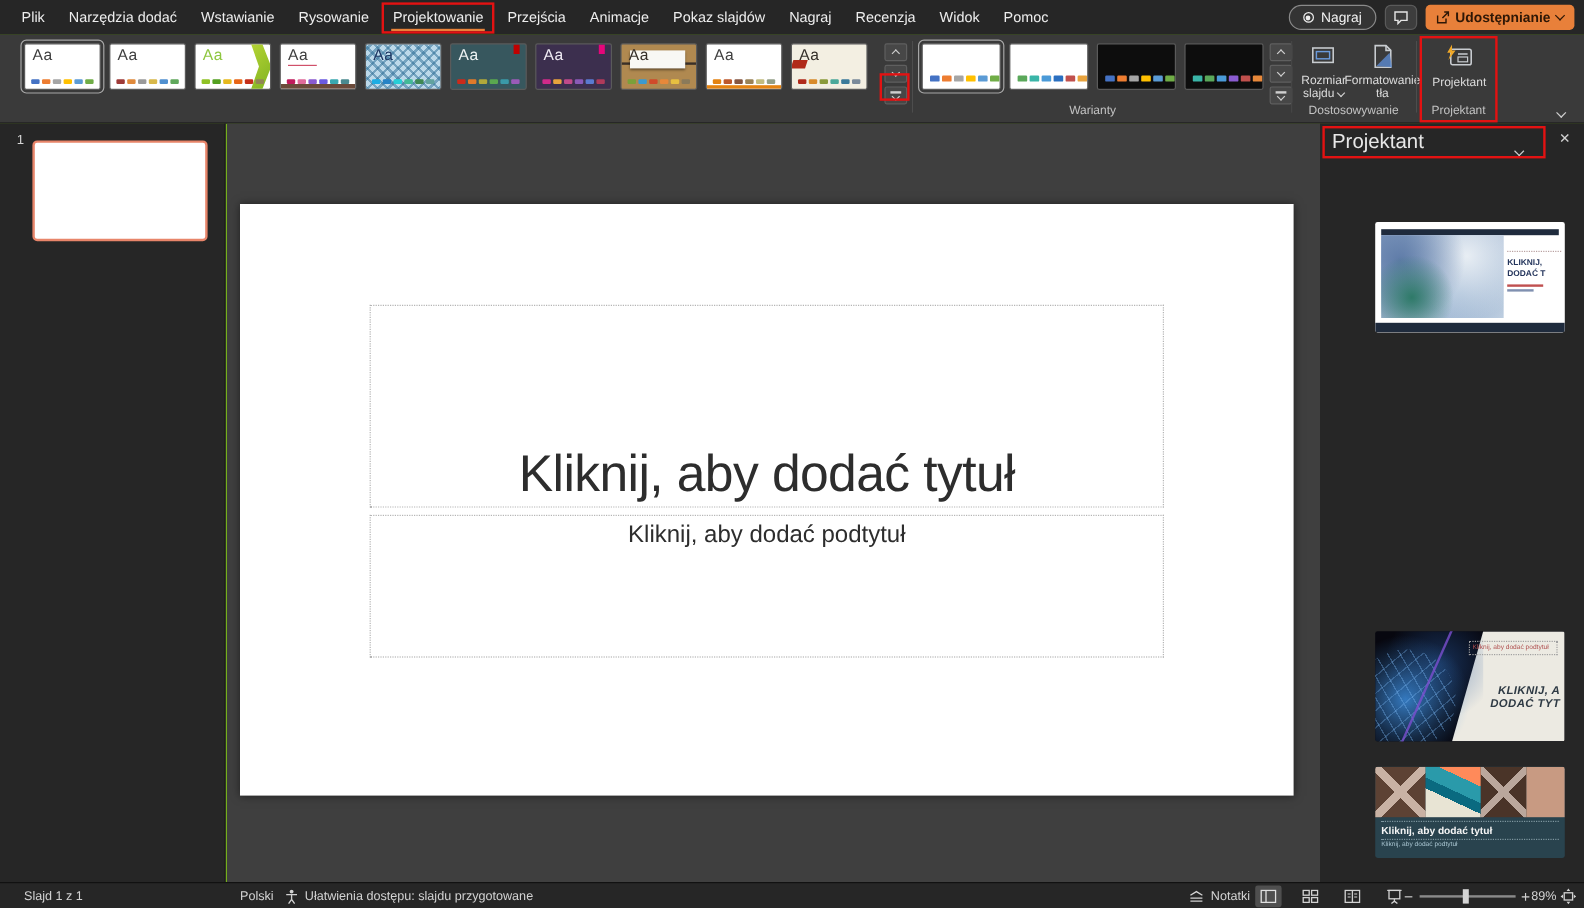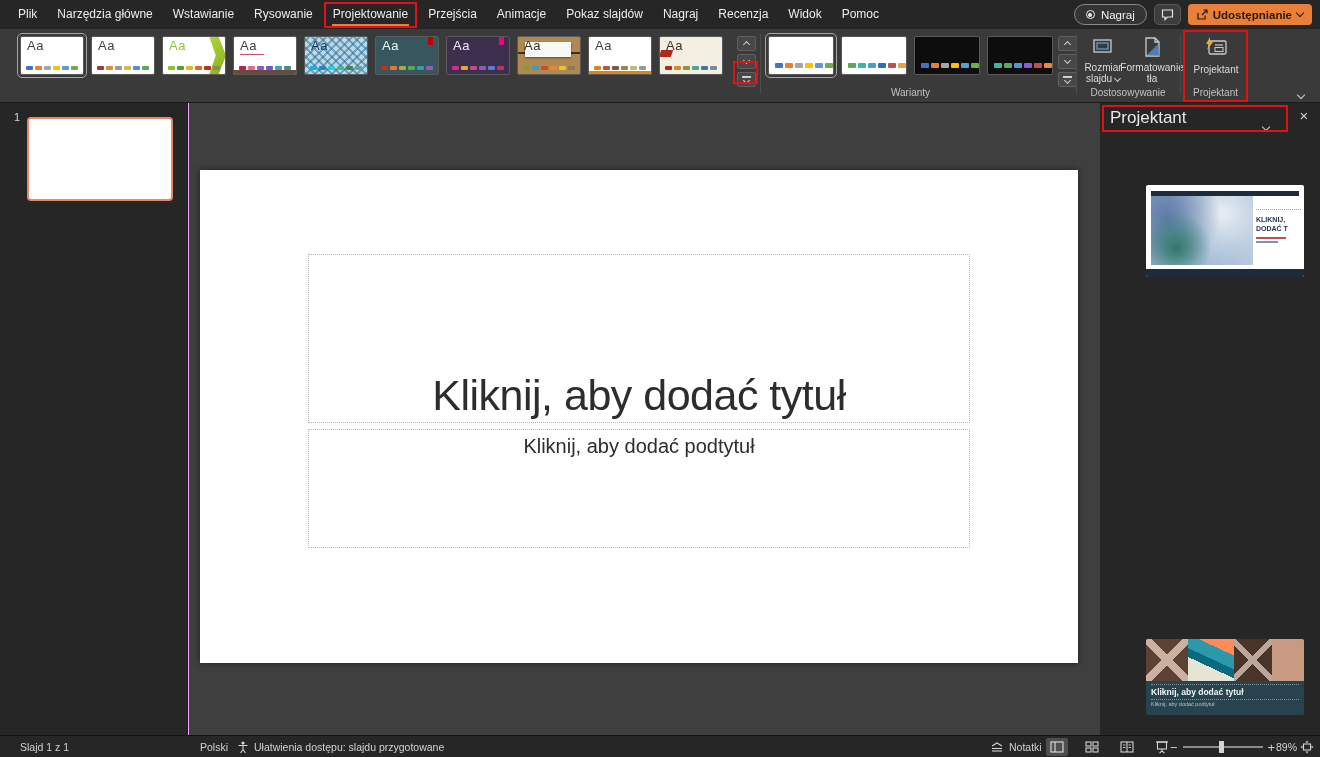--- a/index.html
+++ b/index.html
@@ -1,19 +1,19 @@
 <!DOCTYPE html>
 <html><head>
 <meta charset="utf-8">
 <style>
   * { margin:0; padding:0; box-sizing:border-box; }
   html,body { background:#171717; }
   .app {
     position:relative; width:1320px; height:757px; overflow:hidden;
-    background:#f0abfc; font-family:"Liberation Sans","DejaVu Sans",sans-serif;
+    background:#84cc16; font-family:"Liberation Sans","DejaVu Sans",sans-serif;
     color:#e8e8e8; -webkit-font-smoothing:antialiased; cursor:default;
   }
   
   .titlebar { position:absolute; left:0; top:0; right:0; height:29px; background:#262626; }
   .menu { position:absolute; left:8px; top:0; display:flex; height:29px; }
   .menu-item { position:relative; padding:0 10px; height:29px; line-height:29px; font-size:12px; color:#ededed; white-space:nowrap; }
   .menu-item.active::before { content:''; position:absolute; left:1px; right:1px; top:2px; bottom:1px; border:2px solid #e31212; z-index:5; }
   .menu-item.active::after { content:''; position:absolute; left:9px; right:9px; bottom:3px; height:2px; background:#e8833a; }
   .tb-right { position:absolute; right:8px; top:4px; display:flex; gap:7px; align-items:center; }
   .btn-record { height:21px; border:1px solid #8a8a8a; border-radius:11px; display:flex; align-items:center; gap:6px; padding:0 11px; background:#343434; font-size:11.5px; color:#f2f2f2; }
@@ -160,21 +160,21 @@
   .anno-panel-title { left:1102px; top:105px; width:186px; height:27px; }
 </style>
 </head>
 <body>
 
 <div class="app">
 
   <div class="titlebar">
     <div class="menu">
         <div class="menu-item">Plik</div>
-        <div class="menu-item">Narzędzia główne</div>
+        <div class="menu-item">Narzędzia dodać</div>
         <div class="menu-item">Wstawianie</div>
         <div class="menu-item">Rysowanie</div>
         <div class="menu-item active">Projektowanie</div>
         <div class="menu-item">Przejścia</div>
         <div class="menu-item">Animacje</div>
         <div class="menu-item">Pokaz slajdów</div>
         <div class="menu-item">Nagraj</div>
         <div class="menu-item">Recenzja</div>
         <div class="menu-item">Widok</div>
         <div class="menu-item">Pomoc</div>
@@ -446,20 +446,27 @@
       <div class="dz1-lines">
           <i></i>
           <i></i>
         </div>
     </div>
     <div class="dz1-bot"></div>
   </div>
 
 
 
+  <div class="dz dz4">
+    <div class="dz4-panel"></div>
+    <div class="dz4-mesh"></div>
+    <div class="dz4-accent"></div>
+    <div class="dz4-sub">Kliknij, aby dodać podtytuł</div>
+    <div class="dz4-title"><span>KLIKNIJ, A</span><br><span>DODAĆ TYT</span></div>
+  </div>
 
   <div class="dz dz5">
     <div class="dz5-strips">
         <i class="s1"></i>
         <i class="s2"></i>
         <i class="s3"></i>
         <i class="s4"></i>
       </div>
     <div class="dz5-bottom">
       <div class="dz5-title">Kliknij, aby dodać tytuł</div>

